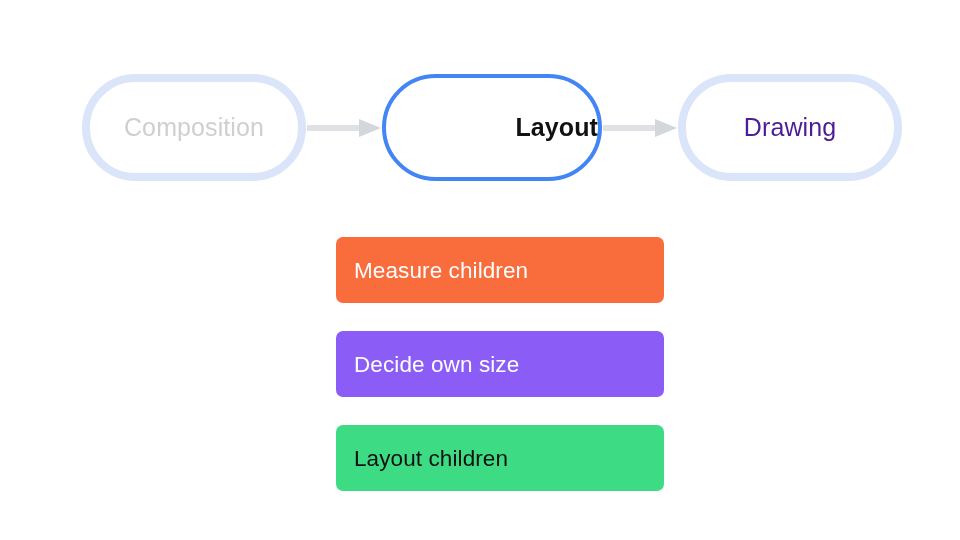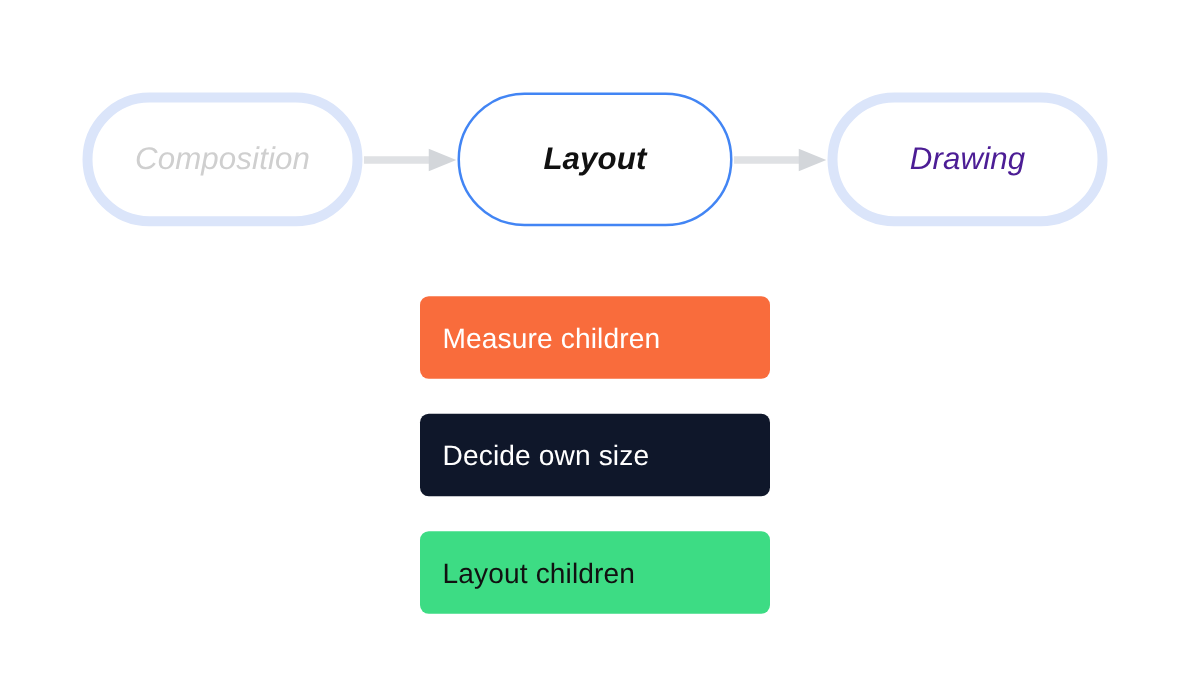--- a/index.html
+++ b/index.html
@@ -15,25 +15,24 @@
   }
   #stage {
     position: relative;
     width: 960px;
     height: 540px;
   }
 
   
   .pipeline {
     position: absolute;
-    left: 0;
+    left: 16px;
     top: 74px;
     width: 832px;
     height: 108px;
-    font-style: italic;
   }
   .pill {
     position: absolute;
     top: 0;
     height: 107px;
     box-sizing: border-box;
     border-radius: 54px;
     background: #ffffff;
     display: flex;
     align-items: center;
@@ -47,21 +46,22 @@
     white-space: nowrap;
   }
   .pill.muted {
     border: 8px solid #dbe5fa;
   }
   .pill.muted .pill-label {
     color: #cfcfcf;
     font-weight: 400;
   }
   .pill.active {
-    border: 2px solid #15803d;
+    border: 4px solid #15803d;
+    justify-content: flex-end;
   }
   .pill.active .pill-label {
     color: #111111;
     font-weight: 700;
   }
 
   #pill-composition { left: 66px;  width: 224px; }
   #pill-layout      { left: 366px; width: 220px; }
   #pill-drawing     { left: 662px; width: 224px; }
 
@@ -76,21 +76,21 @@
 
   
   .steps {
     position: absolute;
     left: 336px;
     top: 237px;
     width: 280px;
   }
   .step-box {
     box-sizing: border-box;
-    width: 280px;
+    width: 328px;
     height: 66px;
     border-radius: 7px;
     display: flex;
     align-items: center;
     padding-left: 18px;
     margin-bottom: 28px;
   }
   .step-box:last-child { margin-bottom: 0; }
   .step-label {
     font-size: 22.5px;
@@ -134,21 +134,21 @@
     </div>
 
   </div>
 
   <div class="steps">
 
     <div class="step-box" id="step-measure" style="background: rgb(249, 108, 60);">
       <span class="step-label" style="color: rgb(255, 255, 255);">Measure children</span>
     </div>
 
-    <div class="step-box" id="step-decide" style="background: #0f172a;">
+    <div class="step-box" id="step-decide" style="background: #8b5cf6;">
       <span class="step-label" style="color: rgb(255, 255, 255);">Decide own size</span>
     </div>
 
     <div class="step-box" id="step-place" style="background: rgb(61, 220, 132);">
       <span class="step-label" style="color: rgb(17, 17, 17);">Layout children</span>
     </div>
 
   </div>
 
 </div>

